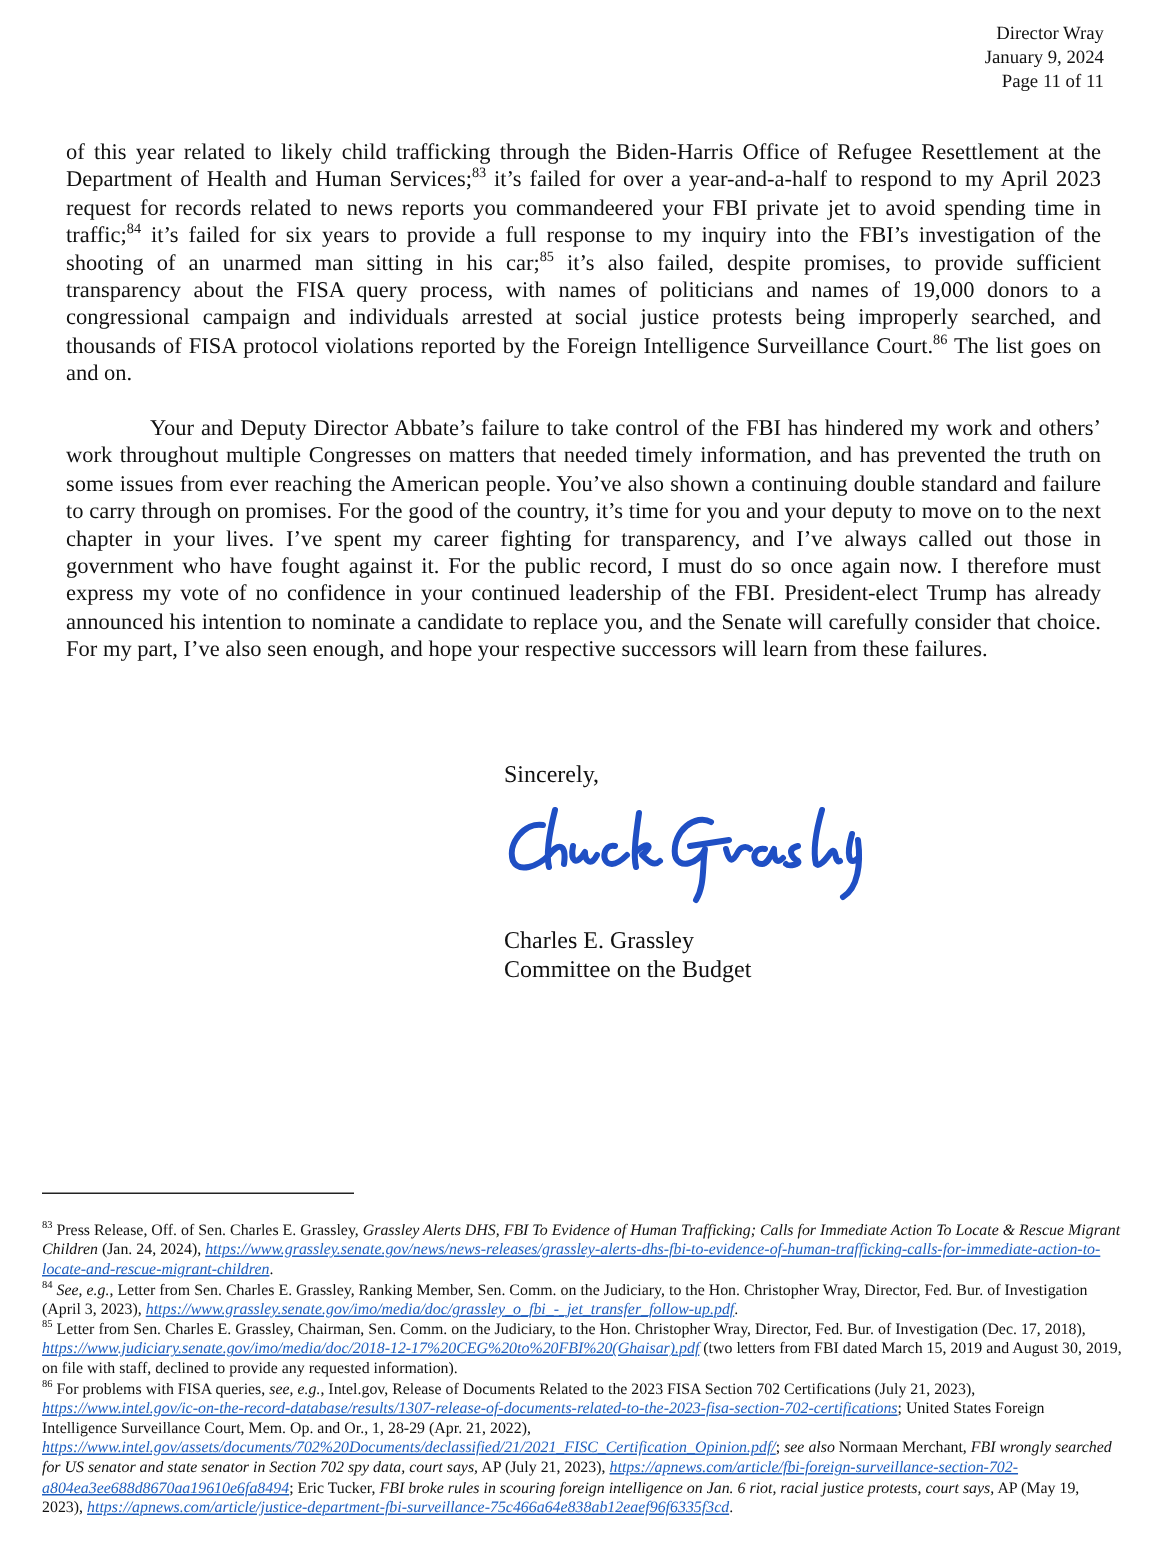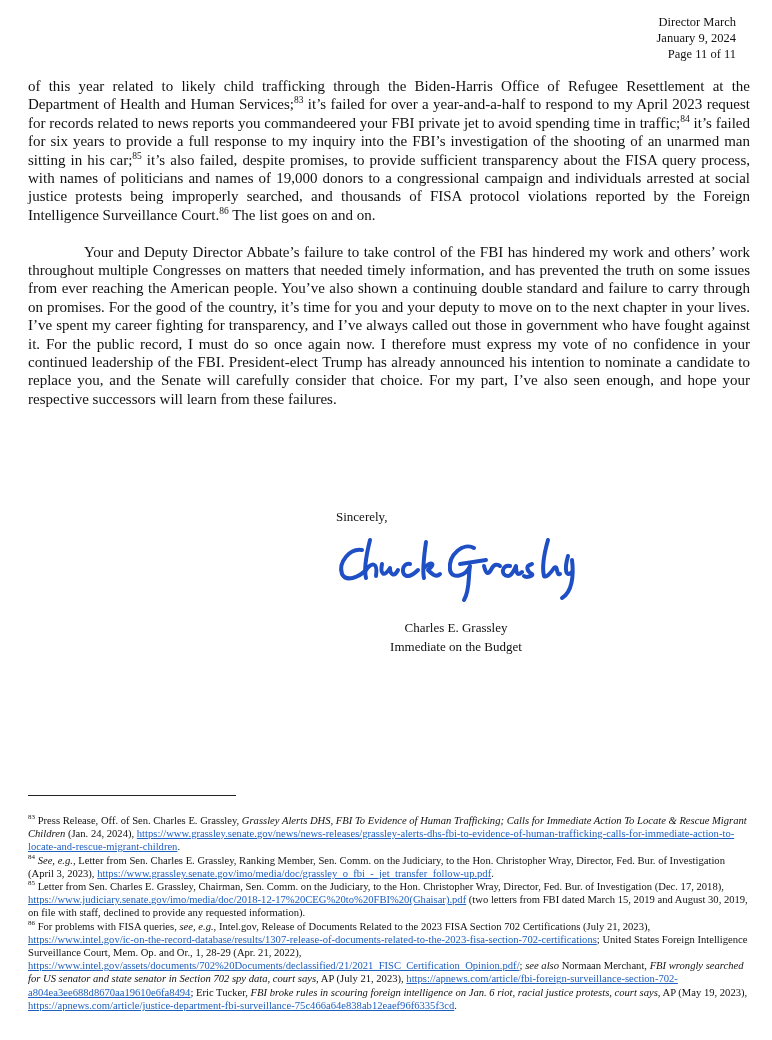--- a/index.html
+++ b/index.html
@@ -8,46 +8,46 @@
     font-family: "Liberation Serif", serif; color: #111111;
   }
   .header {
     position: absolute; right: 36px; top: 14px; text-align: right;
     font-size: 12.5px; line-height: 16px;
   }
   .body-text {
     position: absolute; left: 28px; top: 77px; width: 722px;
     font-size: 15px; line-height: 18.4px; text-align: justify;
   }
-  .body-text p { margin: 0; }
+  .body-text p { margin: 16px; }
   .body-text p.indent { text-indent: 56px; margin-top: 18.4px; }
   sup { font-size: 9.5px; line-height: 0; vertical-align: super; }
   .closing {
     position: absolute; left: 336px; top: 508px;
-    font-size: 13px; line-height: 18.4px;
+    font-size: 16px; line-height: 18.4px;
   }
   .signature { height: 76px; width: 240px; margin-top: 4px; margin-bottom: 6px; }
-  .sig-block div { line-height: 19px; text-align: center; }
+  .sig-block div { line-height: 19px; }
   .fn-rule {
     position: absolute; left: 28px; top: 795px; width: 208px; height: 1px; background: #222;
   }
   .footnotes {
     position: absolute; left: 28px; top: 814px; width: 720px;
     font-size: 10.6px; line-height: 13.2px;
   }
   .footnotes p { margin: 0; }
   .footnotes sup { font-size: 7px; }
-  a.fnlink { color: #1f5fbf; text-decoration: underline; }
+  a.fnlink { color: #1f5fbf; text-decoration: underline; font-style: italic; }
   em { font-style: italic; }
 </style>
 </head>
 <body>
 
 <div class="header">
-  <div>Director March</div>
+  <div>Director Wray</div>
   <div>January 9, 2024</div>
   <div>Page 11 of 11</div>
 </div>
 
 <div class="body-text">
   <p><span>of this year related to likely child trafficking through the Biden-Harris Office of Refugee Resettlement at the Department of Health and Human Services;</span><sup>83</sup><span> it’s failed for over a year-and-a-half to respond to my April 2023 request for records related to news reports you commandeered your FBI private jet to avoid spending time in traffic;</span><sup>84</sup><span> it’s failed for six years to provide a full response to my inquiry into the FBI’s investigation of the shooting of an unarmed man sitting in his car;</span><sup>85</sup><span> it’s also failed, despite promises, to provide sufficient transparency about the FISA query process, with names of politicians and names of 19,000 donors to a congressional campaign and individuals arrested at social justice protests being improperly searched, and thousands of FISA protocol violations reported by the Foreign Intelligence Surveillance Court.</span><sup>86</sup><span>  The list goes on and on.</span></p>
   <p class="indent">Your and Deputy Director Abbate’s failure to take control of the FBI has hindered my work and others’ work throughout multiple Congresses on matters that needed timely information, and has prevented the truth on some issues from ever reaching the American people.  You’ve also shown a continuing double standard and failure to carry through on promises.  For the good of the country, it’s time for you and your deputy to move on to the next chapter in your lives.  I’ve spent my career fighting for transparency, and I’ve always called out those in government who have fought against it.  For the public record, I must do so once again now.  I therefore must express my vote of no confidence in your continued leadership of the FBI.  President-elect Trump has already announced his intention to nominate a candidate to replace you, and the Senate will carefully consider that choice.  For my part, I’ve also seen enough, and hope your respective successors will learn from these failures.</p>
 </div>
 
 <div class="closing">
@@ -62,21 +62,21 @@
       <path d="M138 18 C128 12 112 24 114 40 C116 50 130 46 134 36 C132 48 134 60 128 70 M124 34 L150 30"></path>
       <path d="M148 36 C150 44 152 46 156 38 C158 34 162 34 164 36"></path>
       <path d="M174 36 C166 34 164 46 172 46 C176 46 178 40 180 36 C180 44 182 46 186 42"></path>
       <path d="M196 34 C188 36 192 42 196 44 C198 46 190 48 188 46"></path>
       <path d="M212 10 C208 24 206 38 208 46 C210 48 214 44 218 38 C222 34 220 46 224 44"></path>
       <path d="M232 26 C228 40 230 48 236 42 M236 30 C238 46 236 62 226 68"></path>
     </g>
   </svg>
   <div class="sig-block">
     <div>Charles E. Grassley</div>
-    <div>Immediate on the Budget</div>
+    <div>Committee on the Budget</div>
   </div>
 </div>
 
 <div class="fn-rule"></div>
 
 <div class="footnotes">
   <p><sup>83</sup><span> Press Release, Off. of Sen. Charles E. Grassley, </span><em>Grassley Alerts DHS, FBI To Evidence of Human Trafficking; Calls for Immediate Action To Locate &amp; Rescue Migrant Children</em><span> (Jan. 24, 2024), </span><a class="fnlink">https://www.grassley.senate.gov/news/news-releases/grassley-alerts-dhs-fbi-to-evidence-of-human-trafficking-calls-for-immediate-action-to-locate-and-rescue-migrant-children</a><span>.</span></p>
   <p><sup>84</sup> <em>See, e.g.</em><span>, Letter from Sen. Charles E. Grassley, Ranking Member, Sen. Comm. on the Judiciary, to the Hon. Christopher Wray, Director, Fed. Bur. of Investigation (April 3, 2023), </span><a class="fnlink">https://www.grassley.senate.gov/imo/media/doc/grassley_o_fbi_-_jet_transfer_follow-up.pdf</a><span>.</span></p>
   <p><sup>85</sup><span> Letter from Sen. Charles E. Grassley, Chairman, Sen. Comm. on the Judiciary, to the Hon. Christopher Wray, Director, Fed. Bur. of Investigation (Dec. 17, 2018), </span><a class="fnlink">https://www.judiciary.senate.gov/imo/media/doc/2018-12-17%20CEG%20to%20FBI%20(Ghaisar).pdf</a><span> (two letters from FBI dated March 15, 2019 and August 30, 2019, on file with staff, declined to provide any requested information).</span></p>
   <p><sup>86</sup><span> For problems with FISA queries, </span><em>see, e.g.</em><span>, Intel.gov, Release of Documents Related to the 2023 FISA Section 702 Certifications (July 21, 2023), </span><a class="fnlink">https://www.intel.gov/ic-on-the-record-database/results/1307-release-of-documents-related-to-the-2023-fisa-section-702-certifications</a><span>;  United States Foreign Intelligence Surveillance Court, Mem. Op. and Or., 1, 28-29 (Apr. 21, 2022), </span><a class="fnlink">https://www.intel.gov/assets/documents/702%20Documents/declassified/21/2021_FISC_Certification_Opinion.pdf/</a><span>; </span><em>see also</em><span> Normaan Merchant, </span><em>FBI wrongly searched for US senator and state senator in Section 702 spy data, court says,</em><span> AP (July 21, 2023), </span><a class="fnlink">https://apnews.com/article/fbi-foreign-surveillance-section-702-a804ea3ee688d8670aa19610e6fa8494</a><span>;  Eric Tucker, </span><em>FBI broke rules in scouring foreign intelligence on Jan. 6 riot, racial justice protests, court says,</em><span> AP (May 19, 2023), </span><a class="fnlink">https://apnews.com/article/justice-department-fbi-surveillance-75c466a64e838ab12eaef96f6335f3cd</a><span>.</span></p>

